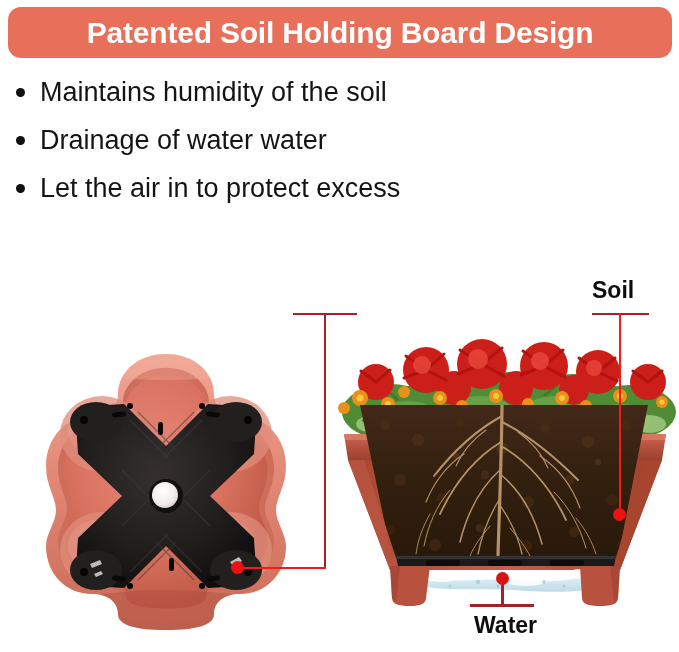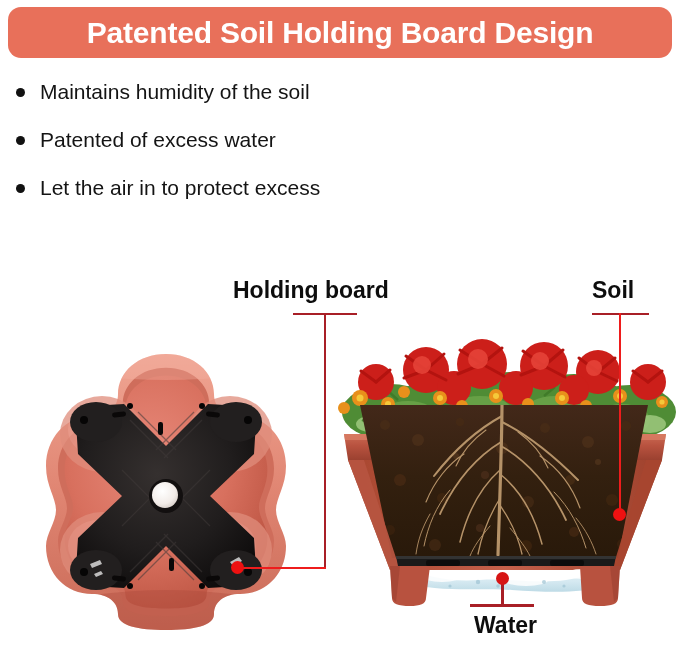--- a/index.html
+++ b/index.html
@@ -58,21 +58,21 @@
   .bullet-dot {
     width: 9px;
     height: 9px;
     border-radius: 50%;
     background: #111111;
     margin-top: 16px;
     margin-right: 15px;
     flex: none;
   }
   .bullet-text {
-    font-size: 21px;
+    font-size: 27px;
     color: #141414;
     line-height: 40px;
     white-space: nowrap;
     font-family: "Liberation Sans", sans-serif;
   }
 
   
   #diagram {
     position: absolute;
     left: 0;
@@ -154,21 +154,21 @@
     <div id="header-title">Patented Soil Holding Board Design</div>
   </div>
 
   <div id="bullet-list">
     <div class="bullet-row">
       <span class="bullet-dot"></span>
       <span class="bullet-text">Maintains humidity of the soil</span>
     </div>
     <div class="bullet-row">
       <span class="bullet-dot"></span>
-      <span class="bullet-text">Patented of excess water</span>
+      <span class="bullet-text">Drainage of water water</span>
     </div>
     <div class="bullet-row">
       <span class="bullet-dot"></span>
       <span class="bullet-text">Let the air in to protect excess</span>
     </div>
   </div>
 
   <div id="diagram">
 
     <div id="planter-left">
@@ -527,21 +527,20 @@
           <path d="M 60 236 L 100 236 L 96 268 C 96 274 90 276 80 276 C 68 276 62 274 62 268 Z"></path>
           <path d="M 250 236 L 290 236 L 288 268 C 288 274 282 276 270 276 C 258 276 252 274 252 268 Z"></path>
         </g>
         <g fill="#9b4130" opacity="0.6">
           <path d="M 60 236 L 70 236 L 66 272 L 62 268 Z"></path>
           <path d="M 280 236 L 290 236 L 288 268 L 284 272 Z"></path>
         </g>
       </svg>
     </div>
 
-    <div class="callout-label" id="label-holding-board">Holding board</div>
     <div class="lead" id="hb-crossbar"></div>
     <div class="lead" id="hb-vert"></div>
     <div class="lead lead-bright" id="hb-horiz"></div>
     <div class="dot" id="hb-dot"></div>
 
     <div class="callout-label" id="label-soil">Soil</div>
     <div class="lead" id="soil-crossbar"></div>
     <div class="lead lead-bright" id="soil-vert"></div>
     <div class="dot" id="soil-dot"></div>
 

